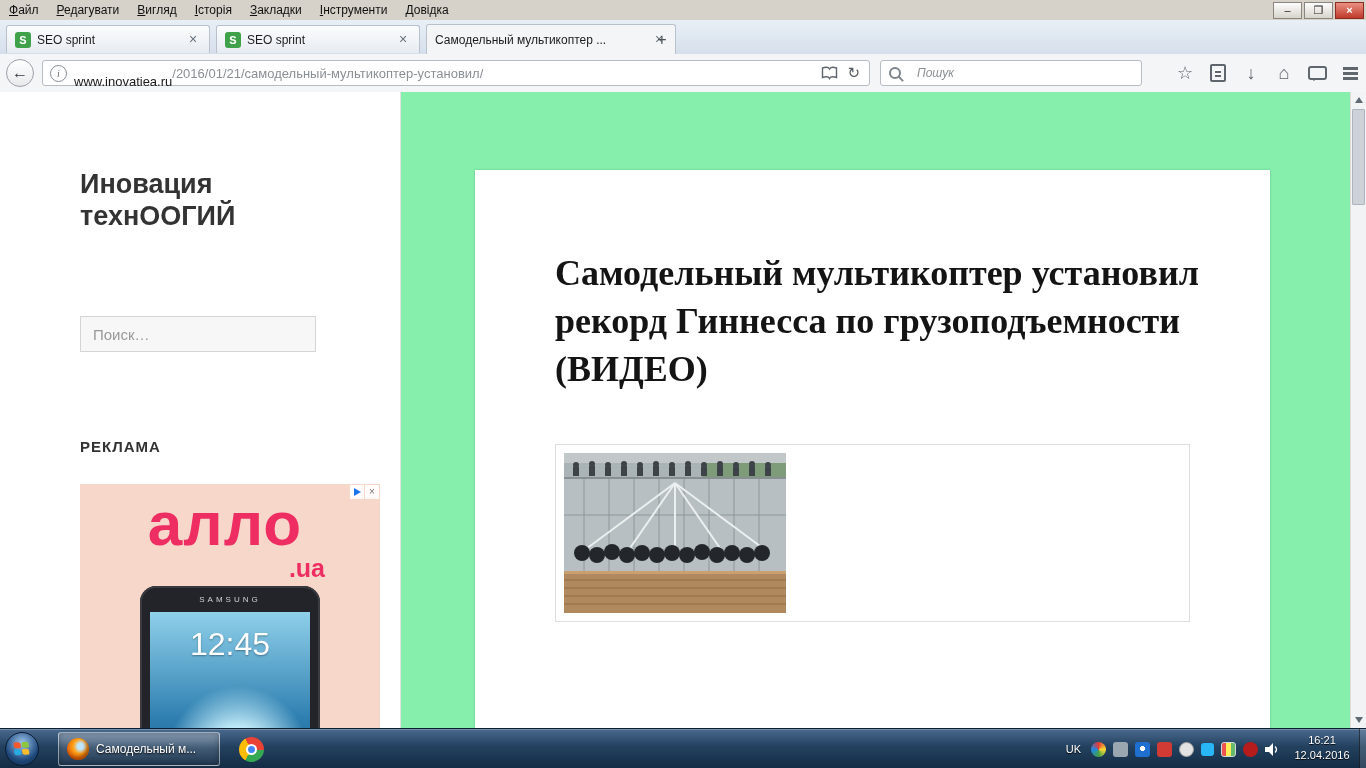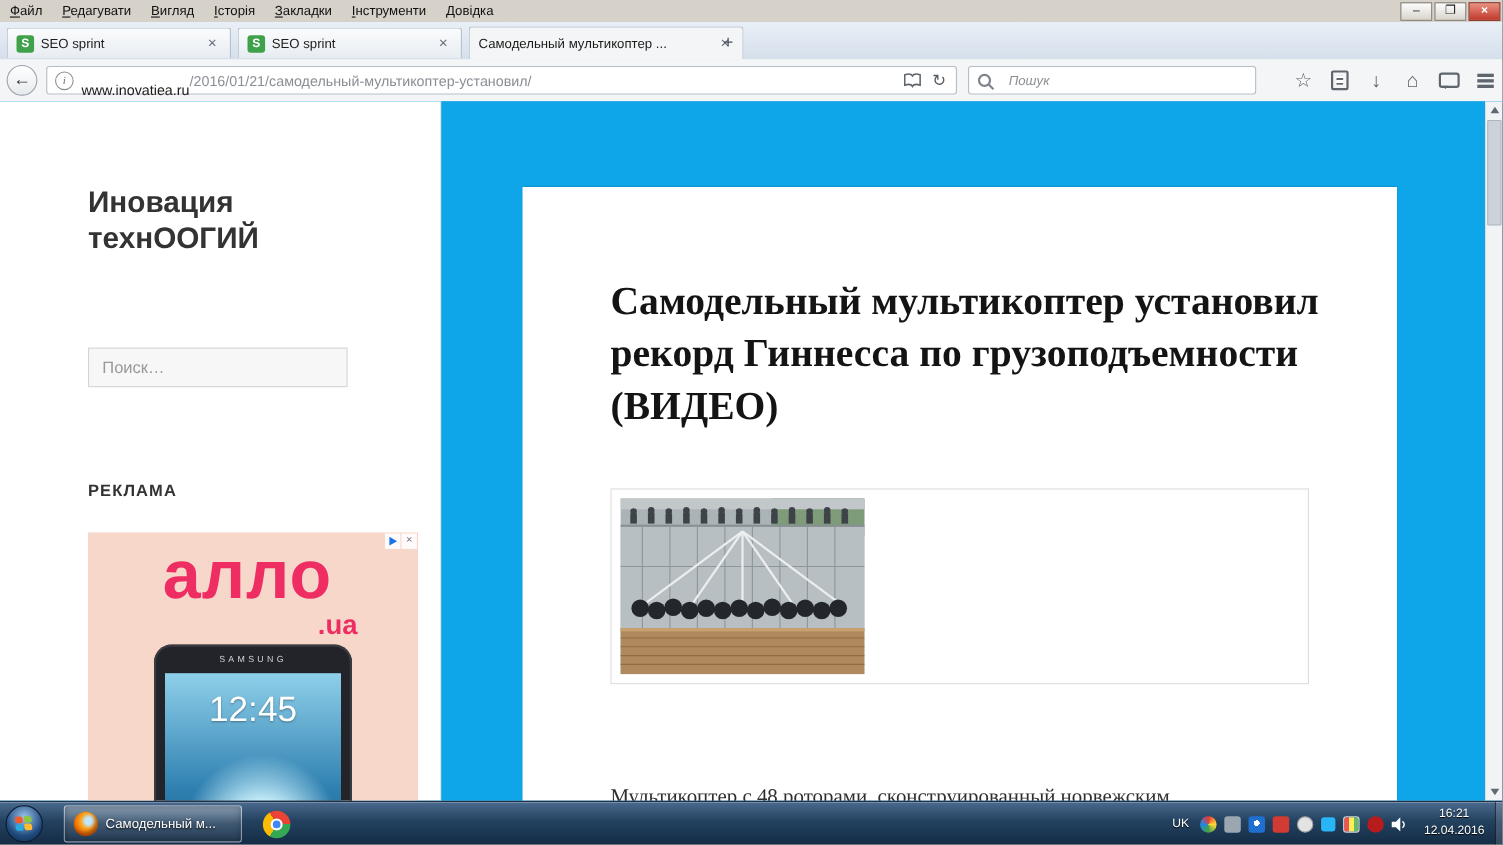--- a/index.html
+++ b/index.html
@@ -63,21 +63,21 @@
   .clip-icon{width:12px;height:14px;border:2px solid #5f666d;border-radius:2px;
     background:repeating-linear-gradient(#fff 0 2px,#5f666d 2px 4px) center/6px 8px no-repeat;}
   .bubble-icon{width:15px;height:10px;border:2px solid #5f666d;border-radius:3px;position:relative;}
   .bubble-icon::after{content:"";position:absolute;left:1px;bottom:-6px;border:3px solid transparent;
     border-top-color:#5f666d;}
   .hamb-icon{width:15px;height:3px;background:#5f666d;position:relative;}
   .hamb-icon::before,.hamb-icon::after{content:"";position:absolute;left:0;width:15px;height:3px;background:#5f666d;}
   .hamb-icon::before{top:-5px;} .hamb-icon::after{top:5px;}
 
   
-  .viewport{position:absolute;left:0;top:92px;width:1366px;height:636px;background:#0ea5e9;overflow:hidden;}
+  .viewport{position:absolute;left:0;top:92px;width:1366px;height:636px;background:#86efac;overflow:hidden;}
   .sidebar-bg{position:absolute;left:0;top:0;width:400px;height:636px;background:#fff;
     border-right:1px solid #e3e3e3;}
   .site-title{position:absolute;left:80px;top:76px;width:240px;font-size:27px;font-weight:bold;
     color:#333;line-height:1.2;cursor:pointer;}
   .sidebar-search{position:absolute;left:80px;top:224px;width:236px;height:36px;background:#f7f7f7;
     border:1px solid #d5d5d5;font-size:15px;padding:0 12px;color:#333;box-sizing:border-box;outline:none;}
   .sidebar-search::placeholder{color:#999;}
   .ads-heading{position:absolute;left:80px;top:346px;font-size:15px;font-weight:bold;color:#333;
     letter-spacing:1px;}
   .ad{position:absolute;left:80px;top:392px;width:300px;height:244px;background:#f8d7cb;overflow:hidden;}
@@ -344,21 +344,20 @@
             <g stroke="#8f6d47" stroke-width="1">
               <line x1="0" y1="127" x2="222" y2="127"></line>
                 <line x1="0" y1="135" x2="222" y2="135"></line>
               <line x1="0" y1="143" x2="222" y2="143"></line>
                 <line x1="0" y1="151" x2="222" y2="151"></line>
             </g>
           </svg>
         </div>
       </div>
 
-      <p class="article-body" style="margin:0;">Мультикоптер с 48 роторами, сконструированный норвежским</p>
     </div>
 
     <div class="scrollbar">
       <div class="sb-btn sb-up">
           <span class="tri-up"></span>
         </div>
       <div class="sb-thumb"></div>
       <div class="sb-btn sb-down">
           <span class="tri-down"></span>
         </div>

